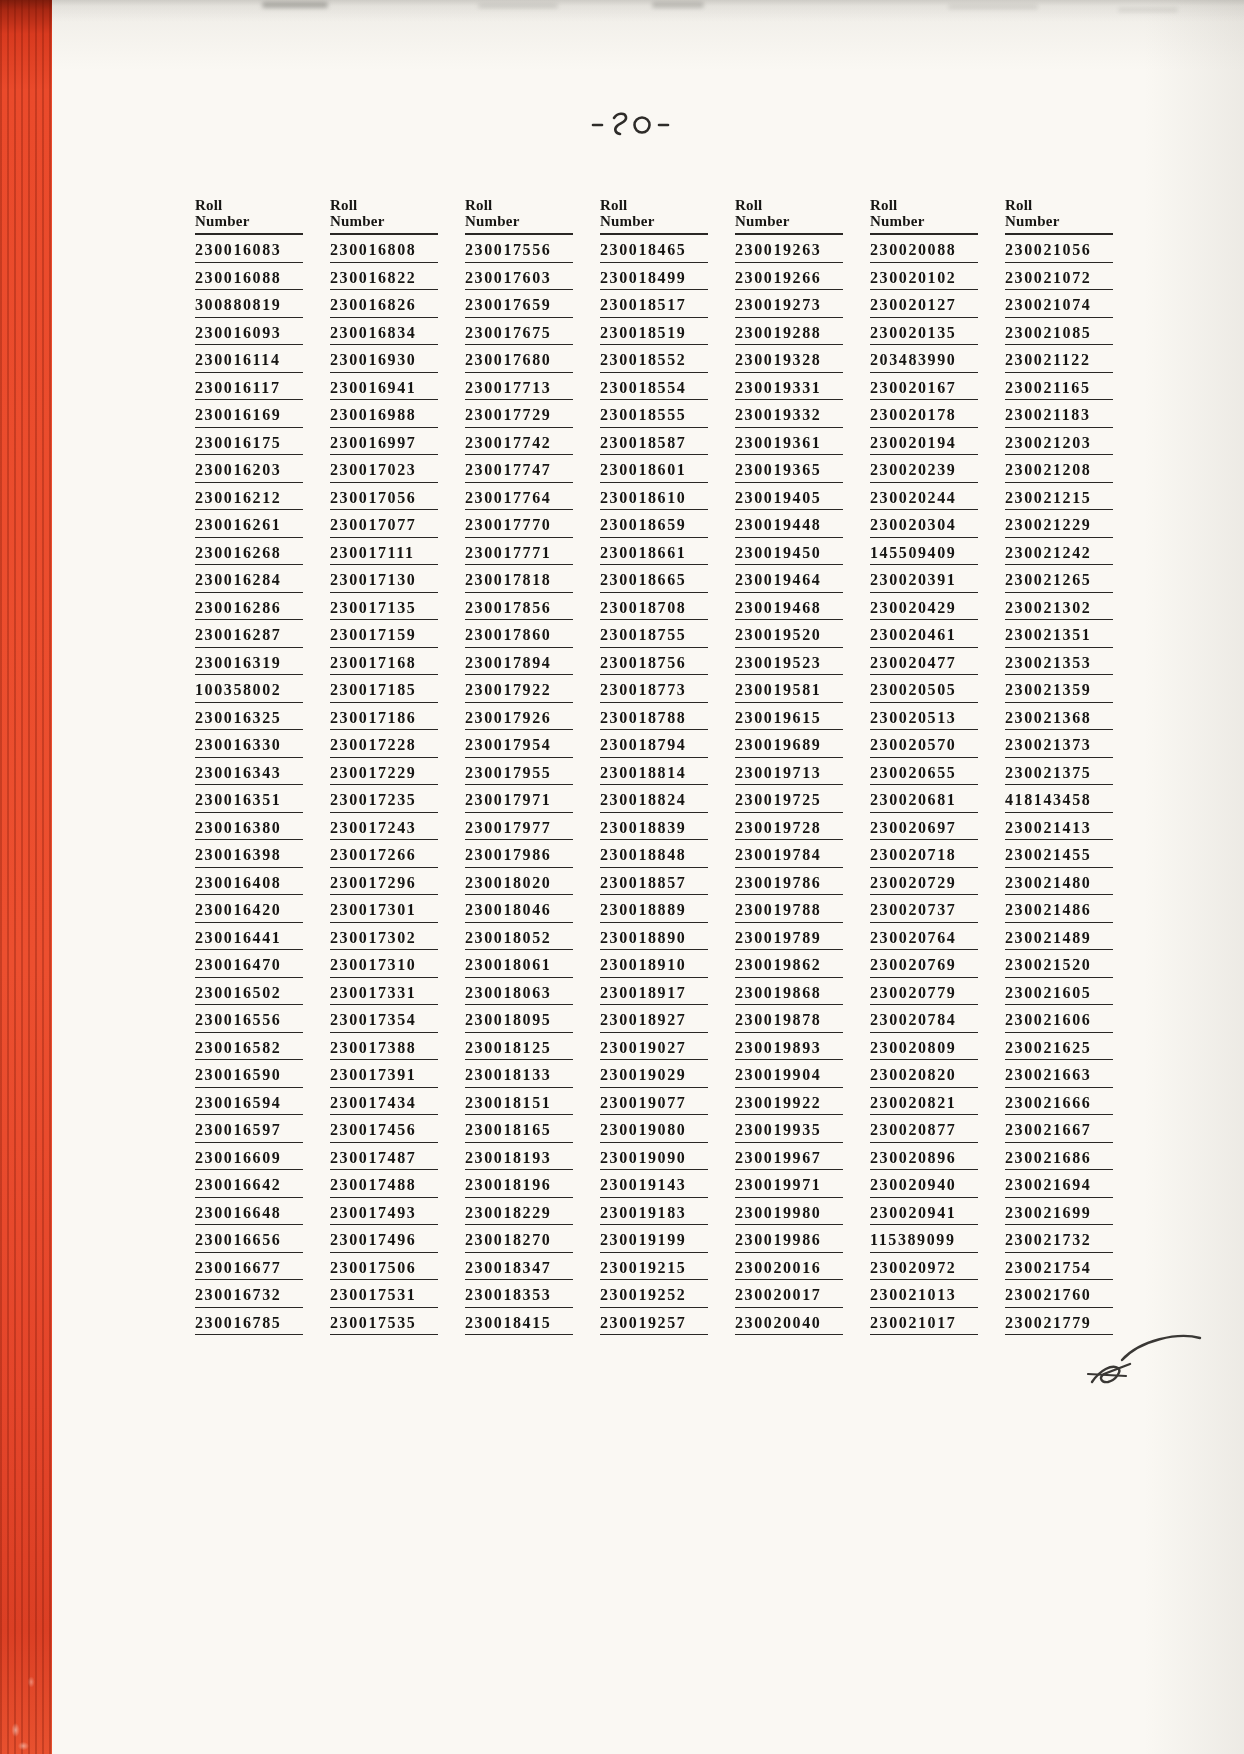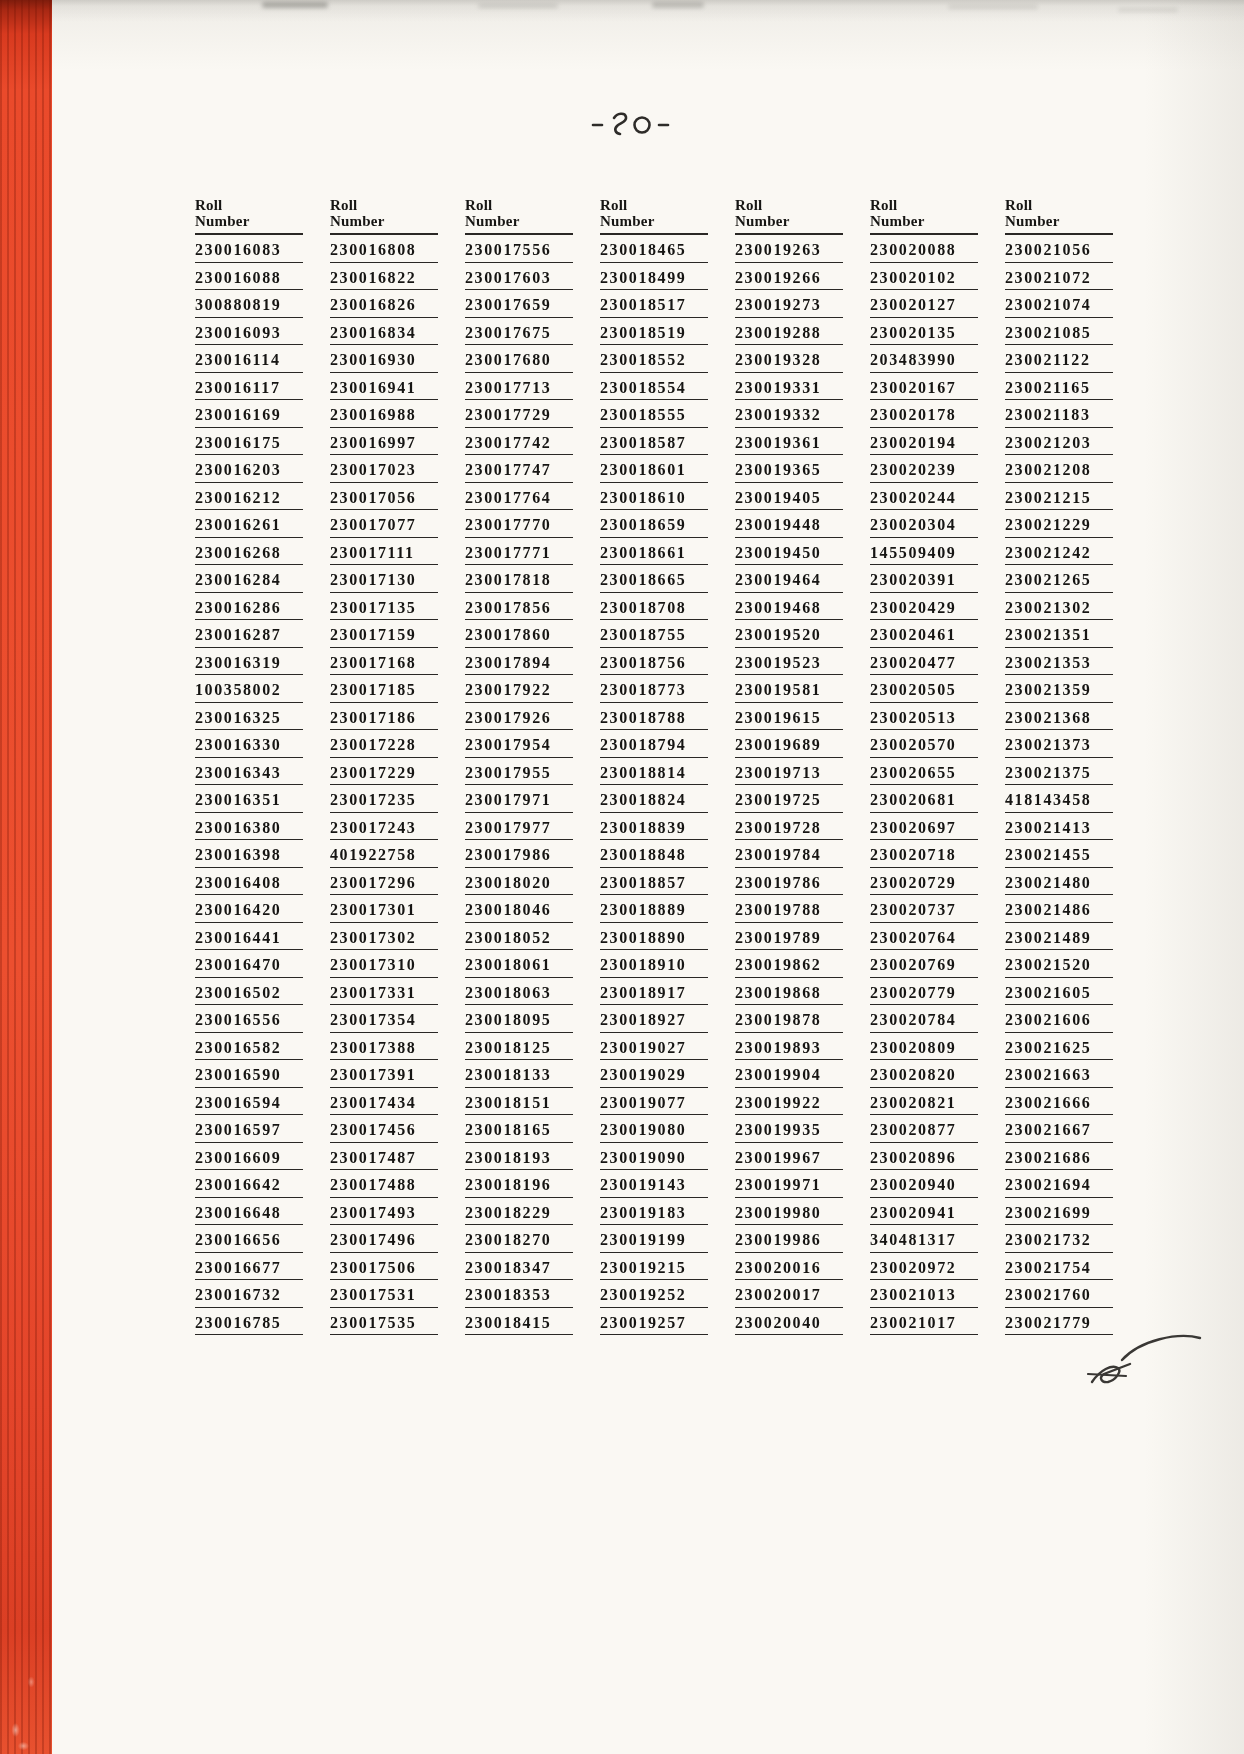--- a/index.html
+++ b/index.html
@@ -159,21 +159,21 @@
       <div class="cell">230017130</div>
       <div class="cell">230017135</div>
       <div class="cell">230017159</div>
       <div class="cell">230017168</div>
       <div class="cell">230017185</div>
       <div class="cell">230017186</div>
       <div class="cell">230017228</div>
       <div class="cell">230017229</div>
       <div class="cell">230017235</div>
       <div class="cell">230017243</div>
-      <div class="cell">401922758</div>
+      <div class="cell">230017266</div>
       <div class="cell">230017296</div>
       <div class="cell">230017301</div>
       <div class="cell">230017302</div>
       <div class="cell">230017310</div>
       <div class="cell">230017331</div>
       <div class="cell">230017354</div>
       <div class="cell">230017388</div>
       <div class="cell">230017391</div>
       <div class="cell">230017434</div>
       <div class="cell">230017456</div>
@@ -357,21 +357,21 @@
       <div class="cell">230020769</div>
       <div class="cell">230020779</div>
       <div class="cell">230020784</div>
       <div class="cell">230020809</div>
       <div class="cell">230020820</div>
       <div class="cell">230020821</div>
       <div class="cell">230020877</div>
       <div class="cell">230020896</div>
       <div class="cell">230020940</div>
       <div class="cell">230020941</div>
-      <div class="cell">340481317</div>
+      <div class="cell">115389099</div>
       <div class="cell">230020972</div>
       <div class="cell">230021013</div>
       <div class="cell">230021017</div>
     </div>
     <div class="col">
       <div class="col-header">
         <div>Roll</div>
         <div>Number</div>
       </div>
       <div class="cell">230021056</div>

